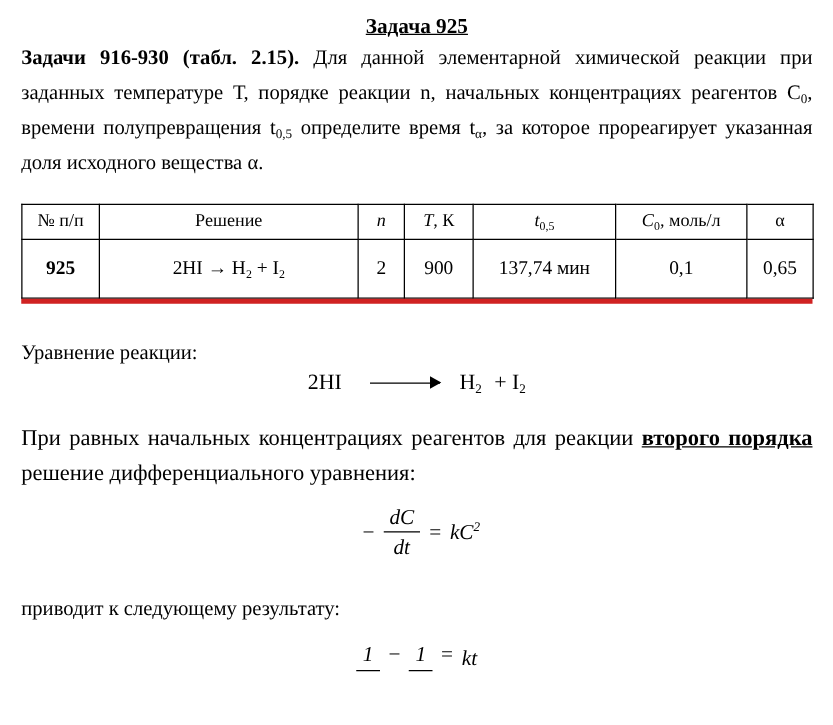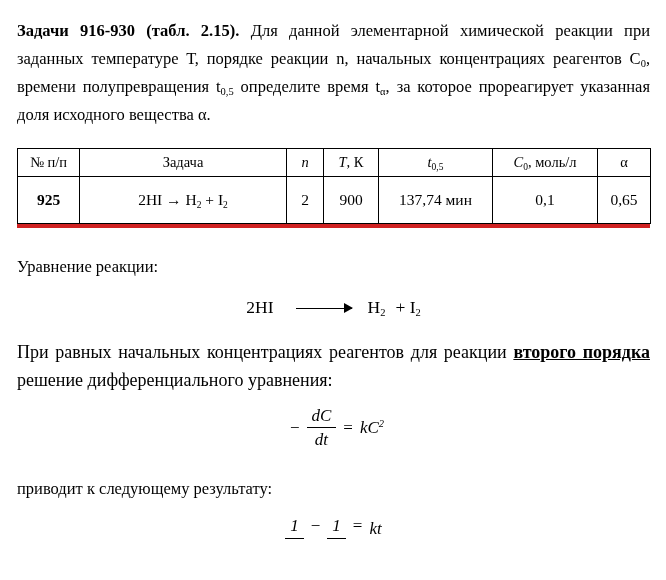--- a/index.html
+++ b/index.html
@@ -14,21 +14,20 @@
 
   .doc-title {
     margin-top: 10px;
     text-align: center;
     font-size: 17px; font-weight: bold;
     line-height: 22px;
   }
   .doc-title span { text-decoration: underline; }
 
   .intro {
-    margin-top: 17px;
     font-size: 16.5px;
     line-height: 28px;
     text-align: justify;
   }
   .intro b { font-weight: bold; }
   sub { font-size: 10.5px; line-height: 0; vertical-align: -3px; }
   sup { font-size: 10.5px; line-height: 0; vertical-align: 6px; }
 
   table.data {
     margin-top: 19px;
@@ -61,21 +60,20 @@
   }
   .solution-heading span { text-decoration: underline; }
 
   .plain-line {
     margin-top: 28px;
     font-size: 16.5px;
     line-height: 22px;
   }
 
   .reaction-eq {
-    margin-top: 17px;
     text-align: center;
     font-size: 17.5px;
     line-height: 24px;
   }
   .reaction-eq .arrow-shape {
     display: inline-block;
     position: relative;
     width: 56px; height: 1.4px;
     background: #000;
     vertical-align: 4px;
@@ -130,37 +128,40 @@
     font-size: 17px;
   }
   .formula2 .frac .num { line-height: 22px; }
   .formula2 .op { position: relative; top: -3px; }
 </style>
 </head>
 <body>
 
 <div class="page">
 
+  <div class="doc-title">
+    <span>Задача 925</span>
+  </div>
 
   <div class="intro"><b>Задачи 916-930 (табл. 2.15).</b><span> Для данной элементарной химической реакции при заданных температуре Т, порядке реакции n, начальных концентрациях реагентов С</span><sub>0</sub><span>, времени полупревращения t</span><sub>0,5</sub><span> определите время t</span><sub>α</sub><span>, за которое прореагирует указанная доля исходного вещества α.</span></div>
 
   <table class="data">
     <colgroup>
       <col style="width:62px">
         <col style="width:207px">
         <col style="width:37px">
       <col style="width:55px">
         <col style="width:114px">
         <col style="width:105px">
       <col style="width:53px">
     </colgroup>
     <tbody>
       <tr class="hdr">
         <td>№ п/п</td>
-        <td>Задача</td>
+        <td>Решение</td>
         <td><span class="it">n</span></td>
         <td><span class="it">T</span><span>, К</span></td>
         <td><span class="it">t</span><sub>0,5</sub></td>
         <td><span class="it">C</span><sub>0</sub><span>, моль/л</span></td>
         <td>α</td>
       </tr>
       <tr class="body">
         <td class="bold">925</td>
         <td><span>2HI → H</span><sub>2</sub><span> + I</span><sub>2</sub></td>
         <td>2</td>

